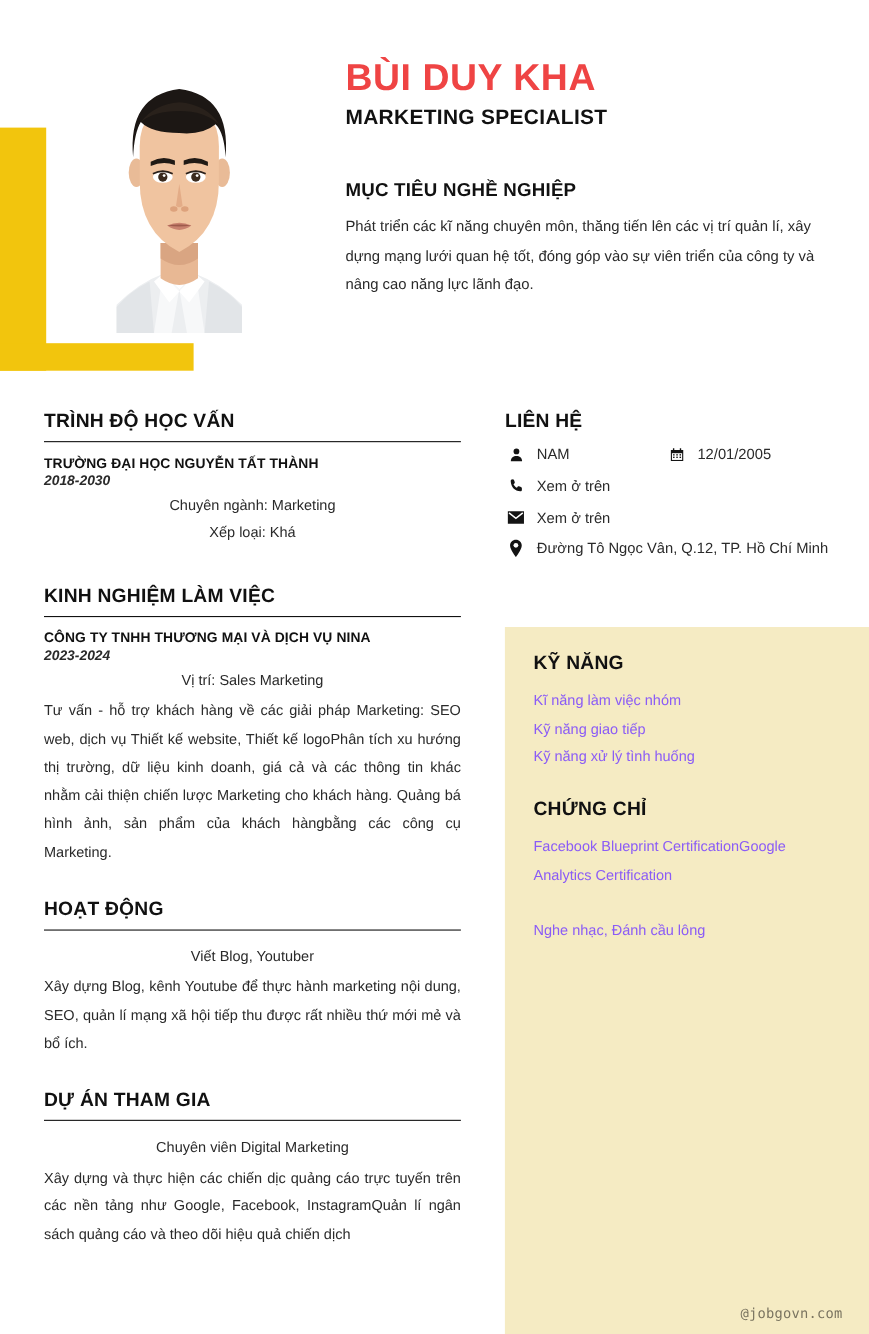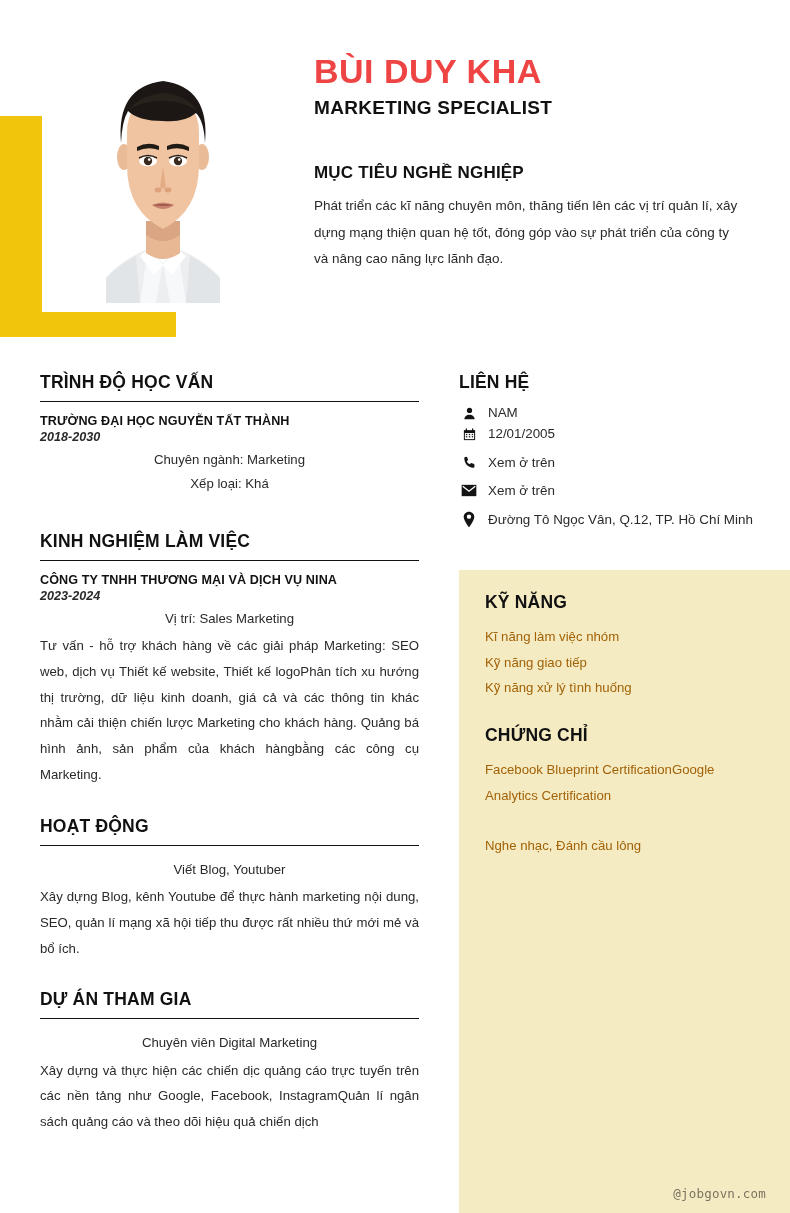--- a/index.html
+++ b/index.html
@@ -172,23 +172,22 @@
     margin-right: 9px;
   }
   .c-icon svg { display: block; }
   .c-text {
     font-size: 13.4px;
     line-height: 1.55;
     color: #2a2a2a;
   }
   .contact-row-split {
     display: flex;
-    align-items: flex-start;
+    align-items: flex-end;
     margin-bottom: 8px;
-    flex-direction: column;
   }
   .split-left { display: flex; align-items: center; width: 146px; }
   .split-right { display: flex; align-items: center; }
 
   
   .side-panel {
     position: absolute;
     left: 459px;
     top: 570px;
     width: 331px;
@@ -202,21 +201,21 @@
     font-size: 17.5px;
     font-weight: bold;
     letter-spacing: 0.2px;
     margin: 0 0 11px 0;
     color: #111111;
   }
   .panel-item {
     font-size: 13.2px;
     line-height: 1.95;
     margin: 0;
-    color: #a16207;
+    color: #8b5cf6;
   }
   .panel-gap { height: 24px; }
   .watermark {
     position: absolute;
     right: 24px;
     bottom: 12px;
     font-family: "DejaVu Sans Mono", "Liberation Mono", monospace;
     font-size: 12.5px;
     color: #7a7460;
     letter-spacing: 0.2px;
@@ -274,21 +273,21 @@
 
         <path d="M86 180 Q97 175 108 180 Q97 188 86 180 Z" fill="#c9826f"></path>
         <path d="M86 180 Q97 178 108 180 Q97 182 86 180 Z" fill="#9e5a4c"></path>
       </svg>
     </div>
 
     <div class="header-text">
       <h1 class="name">BÙI DUY KHA</h1>
       <div class="job-title">MARKETING SPECIALIST</div>
       <h2 class="objective-heading">MỤC TIÊU NGHỀ NGHIỆP</h2>
-      <p class="objective-body">Phát triển các kĩ năng chuyên môn, thăng tiến lên các vị trí quản lí, xây dựng mạng thiện quan hệ tốt, đóng góp vào sự phát triển của công ty và nâng cao năng lực lãnh đạo.</p>
+      <p class="objective-body">Phát triển các kĩ năng chuyên môn, thăng tiến lên các vị trí quản lí, xây dựng mạng lưới quan hệ tốt, đóng góp vào sự viên triển của công ty và nâng cao năng lực lãnh đạo.</p>
     </div>
   </div>
 
   <div class="col-left">
 
     <section class="sec-block">
       <h2 class="sec-title">TRÌNH ĐỘ HỌC VẤN</h2>
       <hr class="sec-rule">
       <div class="entry-title">TRƯỜNG ĐẠI HỌC NGUYỄN TẤT THÀNH</div>
       <div class="entry-dates">2018-2030</div>

